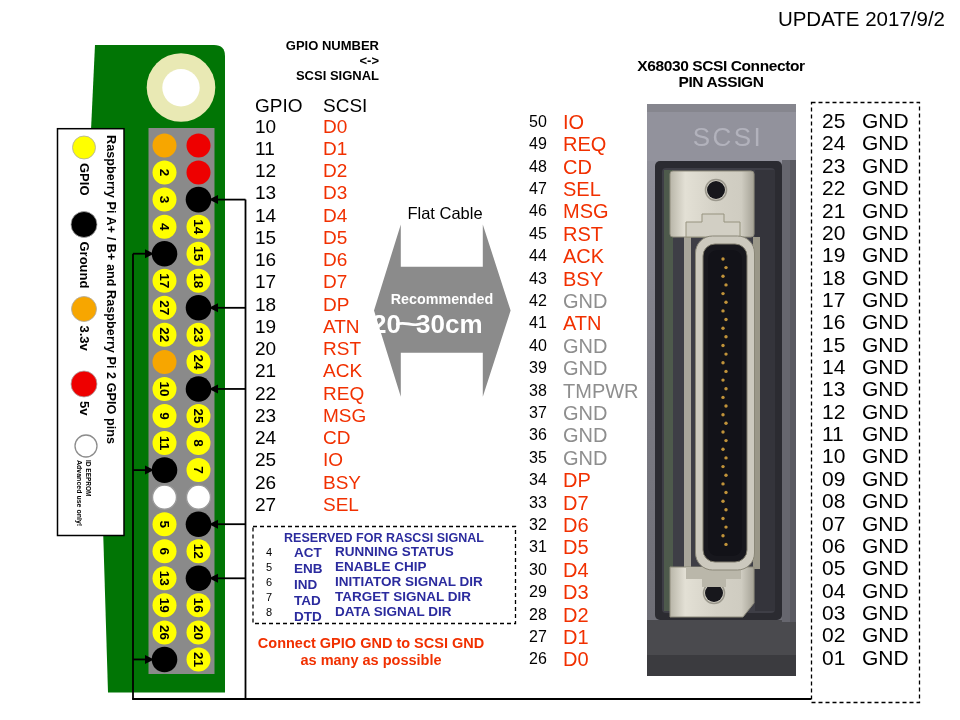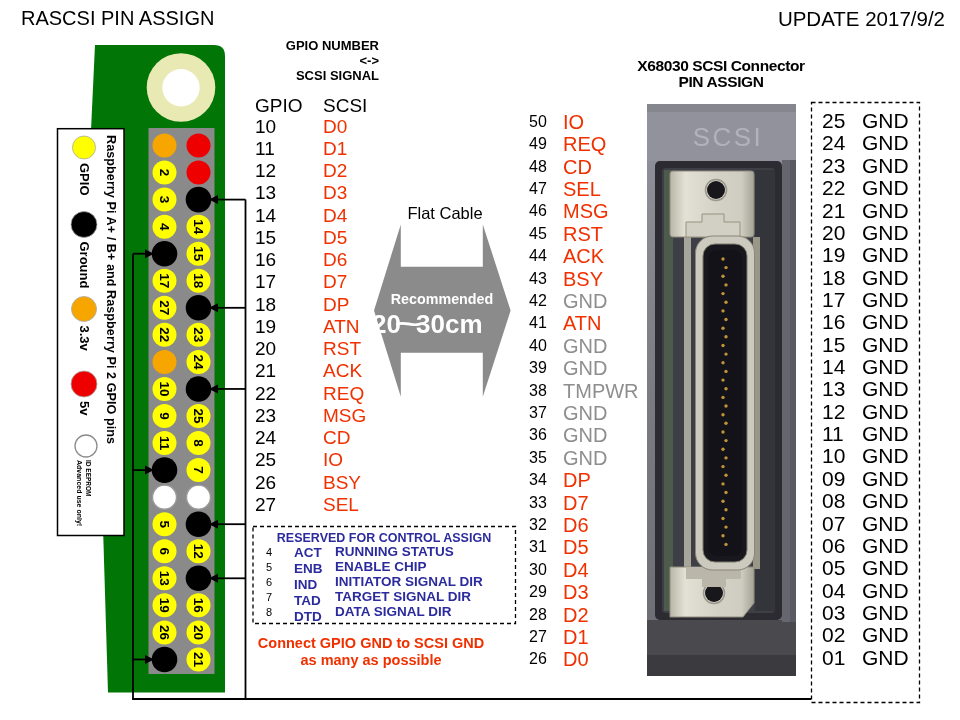--- a/index.html
+++ b/index.html
@@ -184,32 +184,31 @@
         <circle cx="723.0" cy="501.2" r="1.7" fill="#c2943a"></circle>
         <circle cx="726.0" cy="509.8" r="1.7" fill="#c2943a"></circle>
         <circle cx="723.0" cy="518.5" r="1.7" fill="#c2943a"></circle>
         <circle cx="726.0" cy="527.1" r="1.7" fill="#c2943a"></circle>
         <circle cx="723.0" cy="535.8" r="1.7" fill="#c2943a"></circle>
         <circle cx="726.0" cy="544.4" r="1.7" fill="#c2943a"></circle>
 </g>
 <rect x="811.5" y="102.5" width="108" height="600" fill="#ffffff" stroke="#000" stroke-width="1.3" stroke-dasharray="4 3"></rect>
 <rect x="253" y="526.5" width="262.5" height="97" fill="#ffffff" stroke="#000" stroke-width="1.3" stroke-dasharray="4 3"></rect>
 </svg>
-<div style="position:absolute;left:21px;top:6.5px;font-family:'Liberation Sans',sans-serif;font-size:20px;color:#000;white-space:nowrap">RASCSI PIN ASSIGN</div>
     <div style="position:absolute;left:745px;top:7px;width:200px;text-align:right;font-family:'Liberation Sans',sans-serif;font-size:20.5px;color:#000;white-space:nowrap">UPDATE 2017/9/2</div>
     <div style="position:absolute;left:239px;top:38px;width:140px;text-align:right;font-family:'Liberation Sans',sans-serif;font-size:13px;font-weight:bold;line-height:15px;color:#000">GPIO NUMBER<br>&lt;-&gt;<br>SCSI SIGNAL</div>
     <div style="position:absolute;left:255px;top:94.8px;font-family:'Liberation Sans',sans-serif;font-size:19px;line-height:22.25px;color:#000">GPIO</div>
     <div style="position:absolute;left:323px;top:94.8px;font-family:'Liberation Sans',sans-serif;font-size:19px;line-height:22.25px;color:#000">SCSI</div>
     <div style="position:absolute;left:255px;top:115.5px;font-family:'Liberation Sans',sans-serif;font-size:19px;line-height:22.25px;color:#000">10<br>11<br>12<br>13<br>14<br>15<br>16<br>17<br>18<br>19<br>20<br>21<br>22<br>23<br>24<br>25<br>26<br>27</div>
     <div style="position:absolute;left:323px;top:115.5px;font-family:'Liberation Sans',sans-serif;font-size:19px;line-height:22.25px;color:#f13000">D0<br>D1<br>D2<br>D3<br>D4<br>D5<br>D6<br>D7<br>DP<br>ATN<br>RST<br>ACK<br>REQ<br>MSG<br>CD<br>IO<br>BSY<br>SEL</div>
     <div style="position:absolute;left:375px;top:204px;width:140px;text-align:center;font-family:'Liberation Sans',sans-serif;font-size:16.5px;color:#000">Flat Cable</div>
     <div style="position:absolute;left:372px;top:291px;width:140px;text-align:center;font-family:'Liberation Sans',sans-serif;font-size:14.3px;font-weight:bold;color:#fff">Recommended</div>
     <div style="position:absolute;left:372px;top:309px;width:140px;text-align:left;font-family:'Liberation Sans',sans-serif;font-size:26px;font-weight:bold;color:#fff">20<span style="display:inline-block;transform:scaleX(1.9)">~</span>30cm</div>
     <div style="position:absolute;left:529px;top:110.7px;font-family:'Liberation Sans',sans-serif;font-size:16px;line-height:22.4px;color:#000">50<br>49<br>48<br>47<br>46<br>45<br>44<br>43<br>42<br>41<br>40<br>39<br>38<br>37<br>36<br>35<br>34<br>33<br>32<br>31<br>30<br>29<br>28<br>27<br>26</div>
     <div style="position:absolute;left:563px;top:110.7px;font-family:'Liberation Sans',sans-serif;font-size:20px;line-height:22.4px"><span class="r">IO</span><br><span class="r">REQ</span><br><span class="r">CD</span><br><span class="r">SEL</span><br><span class="r">MSG</span><br><span class="r">RST</span><br><span class="r">ACK</span><br><span class="r">BSY</span><br><span class="g">GND</span><br><span class="r">ATN</span><br><span class="g">GND</span><br><span class="g">GND</span><br><span class="g">TMPWR</span><br><span class="g">GND</span><br><span class="g">GND</span><br><span class="g">GND</span><br><span class="r">DP</span><br><span class="r">D7</span><br><span class="r">D6</span><br><span class="r">D5</span><br><span class="r">D4</span><br><span class="r">D3</span><br><span class="r">D2</span><br><span class="r">D1</span><br><span class="r">D0</span></div>
     <div style="position:absolute;left:630px;top:58px;width:182px;text-align:center;font-family:'Liberation Sans',sans-serif;font-size:15.5px;font-weight:bold;line-height:15.5px;letter-spacing:-0.4px;color:#000">X68030 SCSI Connector<br>PIN ASSIGN</div>
     <div style="position:absolute;left:822px;top:110.1px;font-family:'Liberation Sans',sans-serif;font-size:21px;line-height:22.36px;color:#000">25<br>24<br>23<br>22<br>21<br>20<br>19<br>18<br>17<br>16<br>15<br>14<br>13<br>12<br>11<br>10<br>09<br>08<br>07<br>06<br>05<br>04<br>03<br>02<br>01</div>
     <div style="position:absolute;left:862px;top:110.1px;font-family:'Liberation Sans',sans-serif;font-size:21px;line-height:22.36px;color:#000">GND<br>GND<br>GND<br>GND<br>GND<br>GND<br>GND<br>GND<br>GND<br>GND<br>GND<br>GND<br>GND<br>GND<br>GND<br>GND<br>GND<br>GND<br>GND<br>GND<br>GND<br>GND<br>GND<br>GND<br>GND</div>
-    <div style="position:absolute;left:253px;top:531px;width:262px;text-align:center;font-family:'Liberation Sans',sans-serif;font-size:12.5px;font-weight:bold;color:#2b2b9e">RESERVED FOR CONTROL ASSIGN</div>
+    <div style="position:absolute;left:253px;top:531px;width:262px;text-align:center;font-family:'Liberation Sans',sans-serif;font-size:12.5px;font-weight:bold;color:#2b2b9e">RESERVED FOR RASCSI SIGNAL</div>
     <div style="position:absolute;left:266px;top:545.1px;font-family:'Liberation Sans',sans-serif;font-size:11px;line-height:14.95px;color:#000">4<br>5<br>6<br>7<br>8</div>
     <div style="position:absolute;left:294px;top:545.1px;font-family:'Liberation Sans',sans-serif;font-size:13.5px;font-weight:bold;line-height:16px;color:#2b2b9e">ACT<br>ENB<br>IND<br>TAD<br>DTD</div>
     <div style="position:absolute;left:241px;top:635px;width:260px;text-align:center;font-family:'Liberation Sans',sans-serif;font-size:14.5px;font-weight:bold;line-height:16.5px;color:#f13000;white-space:nowrap">Connect GPIO GND to SCSI GND<br>as many as possible</div>
     <div style="position:absolute;left:335px;top:545.1px;font-family:'Liberation Sans',sans-serif;font-size:13.5px;font-weight:bold;line-height:14.95px;color:#2b2b9e">RUNNING STATUS<br>ENABLE CHIP<br>INITIATOR SIGNAL DIR<br>TARGET SIGNAL DIR<br>DATA SIGNAL DIR</div>
 </div>
 </body></html>

